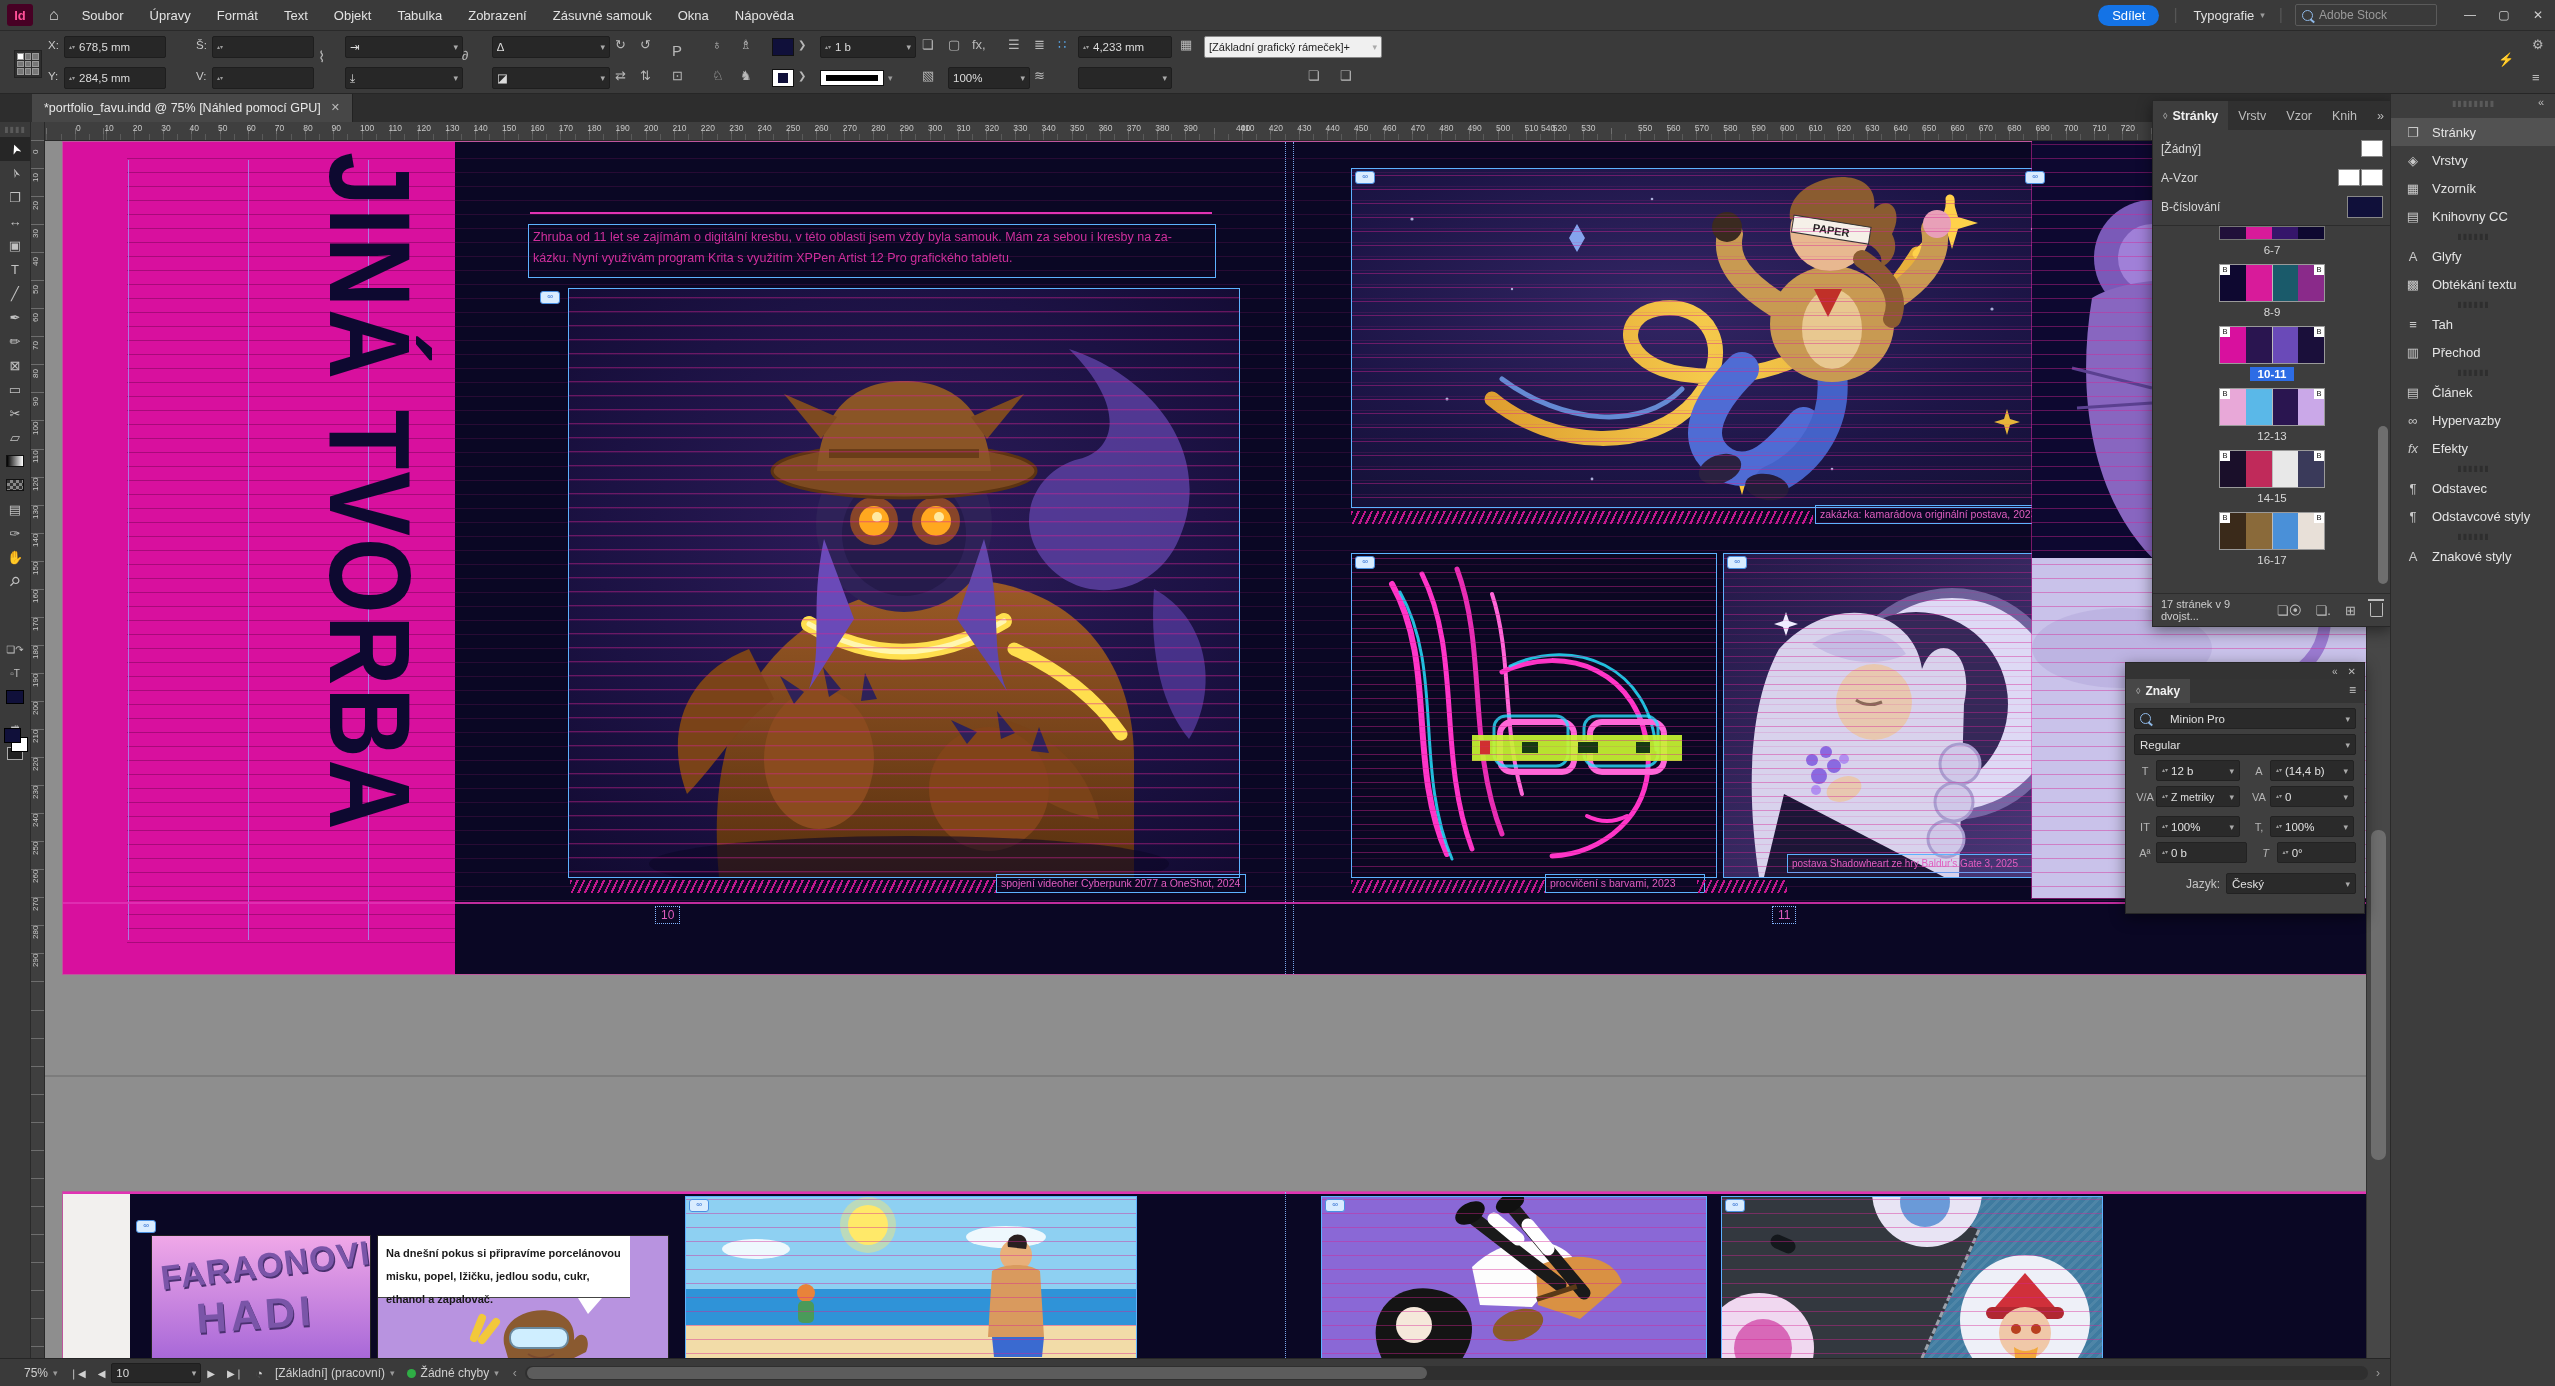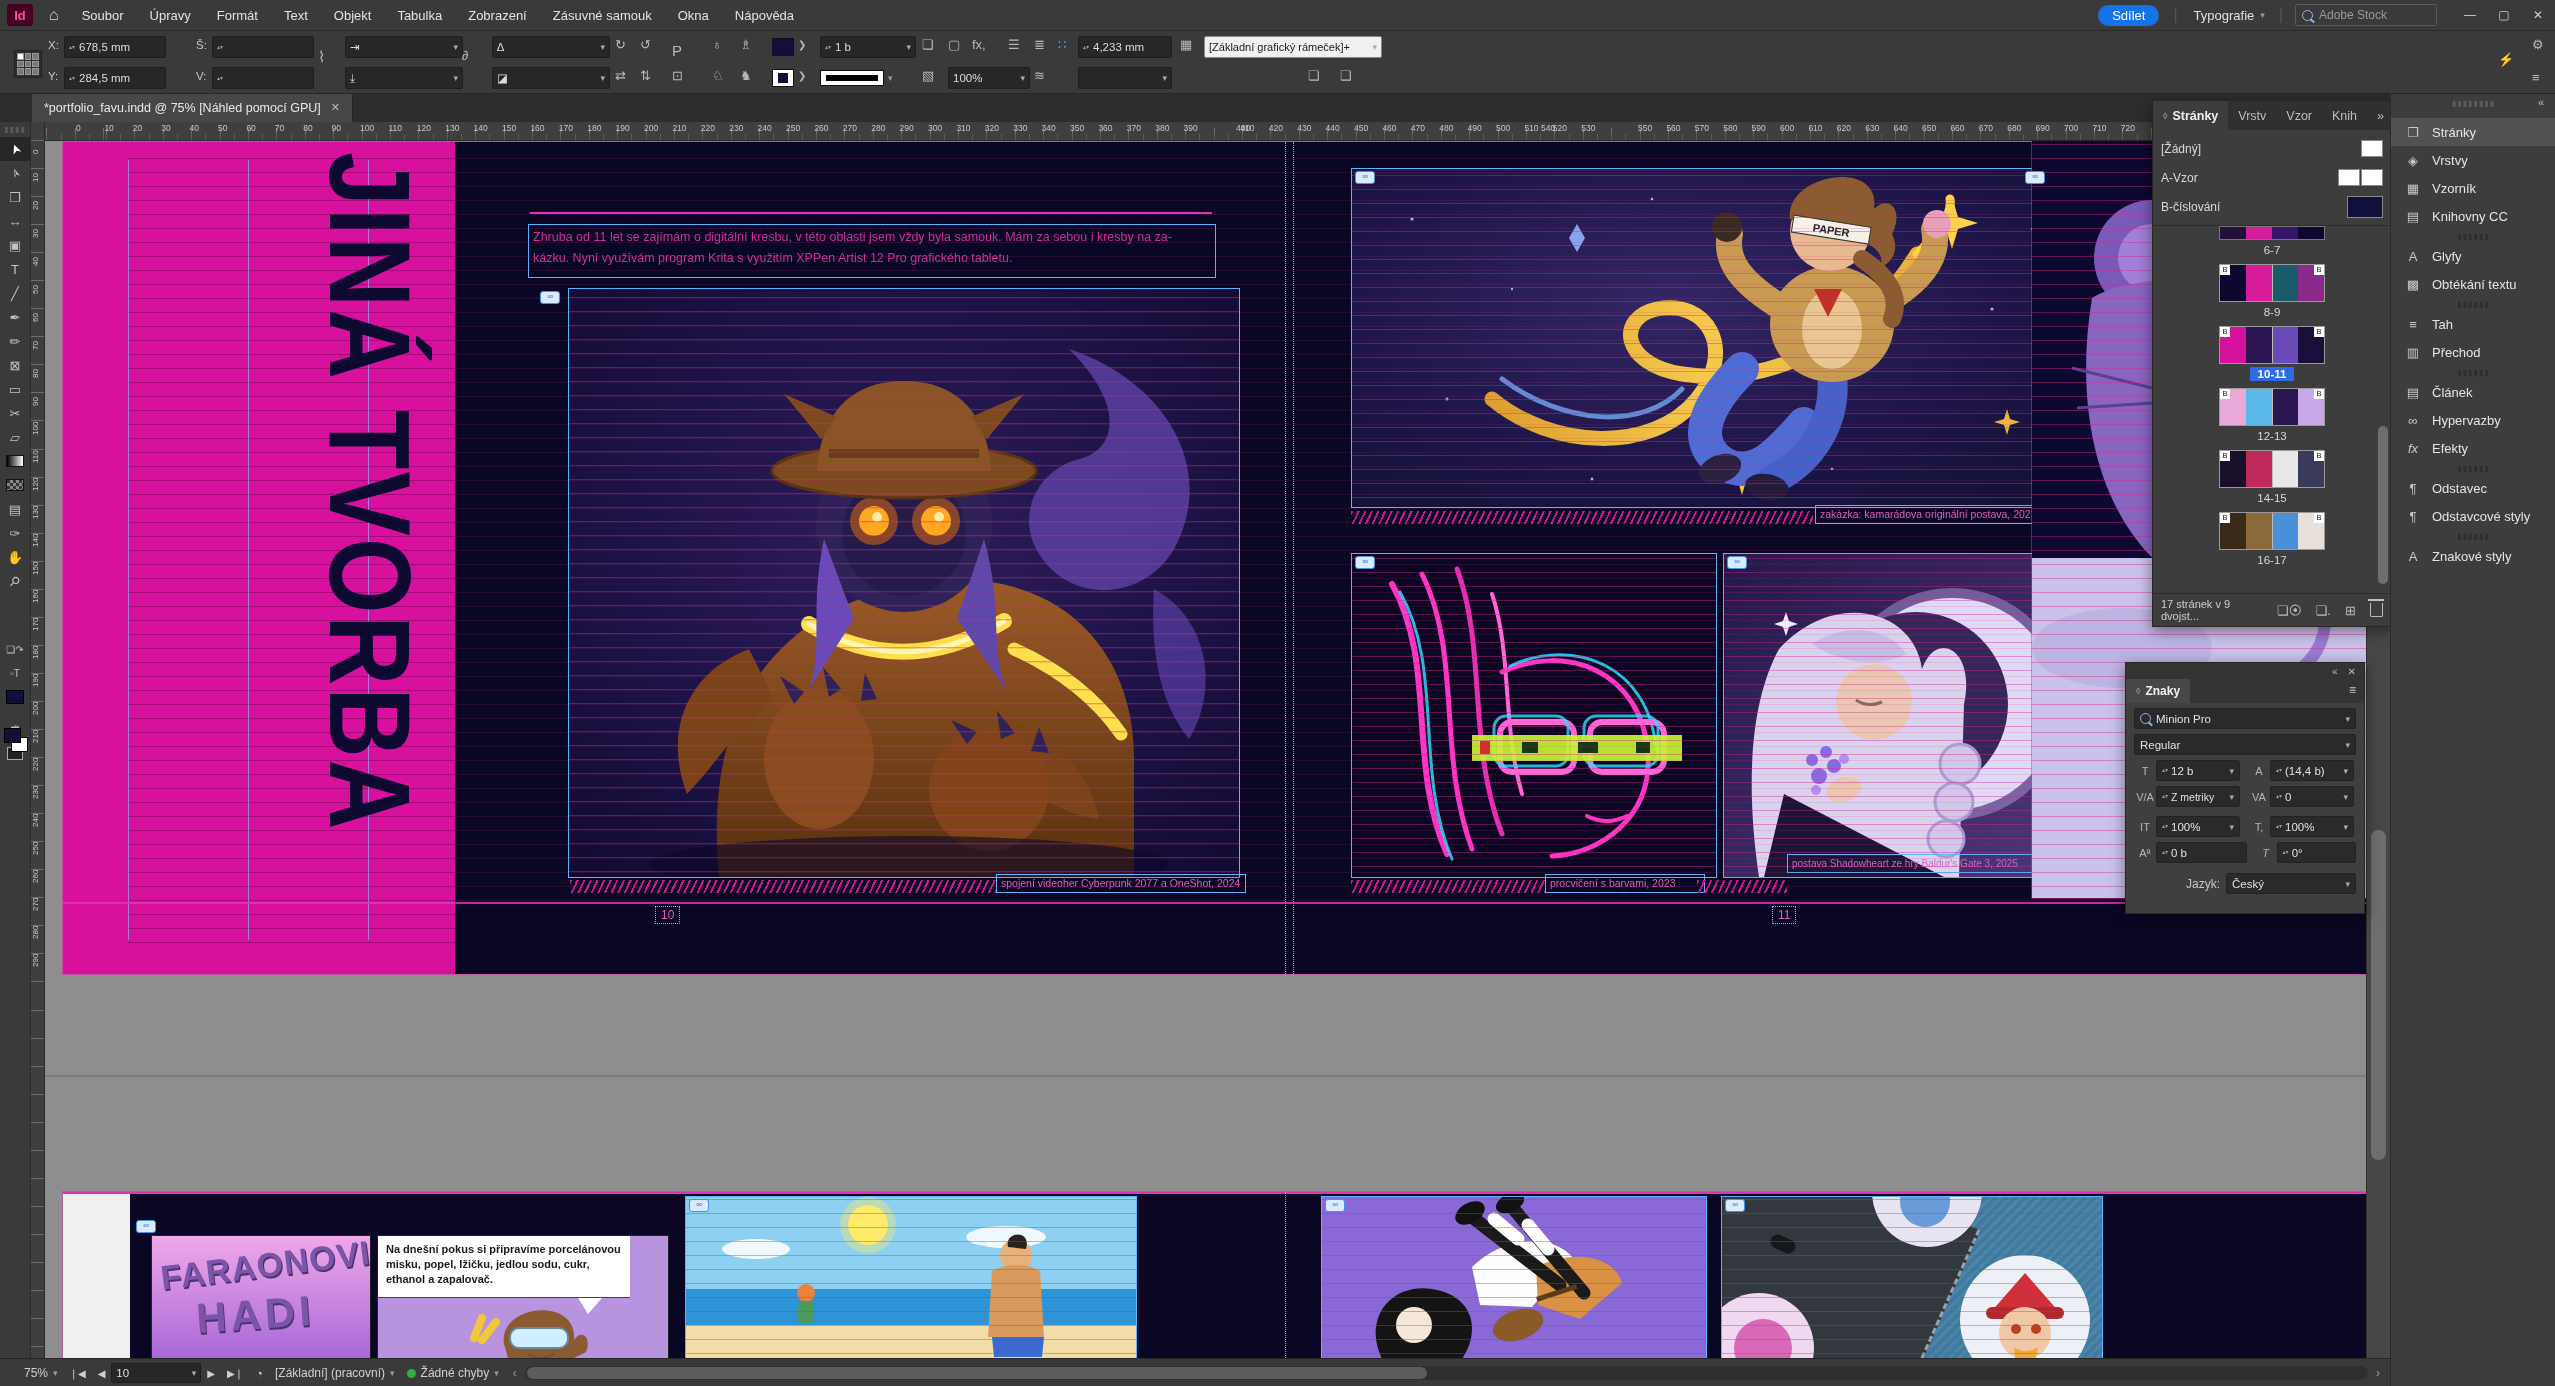--- a/index.html
+++ b/index.html
@@ -695,21 +695,21 @@
     <div class="mline" style="left:0;top:0;width:2333px;height:2px"></div>
 
     <div class="art" style="left:89px;top:44px;width:218px;height:122px;background:linear-gradient(180deg,#f0a8e8,#a868d8);outline:1px solid #222">
       <div style="font-weight:900;font-size:34px;color:#7a55a8;text-shadow:1px 2px 0 #4a3070;transform:rotate(-7deg);margin:10px 0 0 8px;letter-spacing:1px">FARAONOVI</div>
       <div style="font-weight:900;font-size:42px;color:#7a55a8;text-shadow:1px 2px 0 #4a3070;transform:rotate(-4deg);margin:4px 0 0 44px;letter-spacing:4px">HADI</div>
     </div>
     <div class="badge" style="left:73px;top:28px">∞</div>
 
     <div class="art" style="left:315px;top:44px;width:290px;height:122px;background:#b893e0;outline:1px solid #222">
       <div style="position:absolute;left:0;top:0;width:252px;height:62px;background:#fff;border-bottom:1px solid #444;
-                  font-size:11px;line-height:15px;color:#1a1a1a;font-weight:bold;padding:6px 8px;box-sizing:border-box">Na dnešní pokus si připravíme porcelánovou misku, popel, lžičku, jedlou sodu, cukr, ethanol a zapalovač.</div>
+                  font-size:11px;line-height:23px;color:#1a1a1a;font-weight:bold;padding:6px 8px;box-sizing:border-box">Na dnešní pokus si připravíme porcelánovou misku, popel, lžičku, jedlou sodu, cukr, ethanol a zapalovač.</div>
       <div style="position:absolute;left:200px;top:62px;width:0;height:0;border-left:10px solid transparent;border-right:14px solid transparent;border-top:16px solid #fff"></div>
       <svg width="290" height="60" viewBox="0 0 290 60" style="position:absolute;left:0;top:62px">
         <circle cx="160" cy="46" r="30" fill="#f8cfa8"></circle>
         <path d="M126,46 C120,6 200,-2 196,42 C204,30 214,40 208,54 L196,60 L130,60 Z" fill="#8a5a30"></path>
         <rect x="132" y="30" width="58" height="20" rx="9" fill="#cfeeff" stroke="#6a8aa0" stroke-width="2"></rect>
         <path d="M150,56 Q162,64 176,56" stroke="#7a4a30" stroke-width="2" fill="none"></path>
         <path d="M96,40 l8,-20 M104,42 l14,-18" stroke="#f2c83a" stroke-width="8" stroke-linecap="round"></path>
       </svg>
     </div>
 
@@ -943,21 +943,21 @@
     <span>✕</span>
   </div>
   <div class="z-tabbar">
     <div class="z-tab">
       <span style="font-size:9px;color:#9a9a9a">◊</span>
       <span>Znaky</span>
     </div>
     <span style="margin-left:auto;padding:4px 8px;color:#ccc">≡</span>
   </div>
   <div class="z-row">
-    <div class="z-field dd" style="flex:1;gap:5px">
+    <div class="z-field dd" style="flex:1;gap:19px">
       <span class="mag"></span>
       <span>Minion Pro</span>
     <span class="chev">▾</span>
       </div>
   </div>
   <div class="z-row">
     <div class="z-field dd" style="flex:1">
       <span>Regular</span>
     <span class="chev">▾</span>
       </div>

